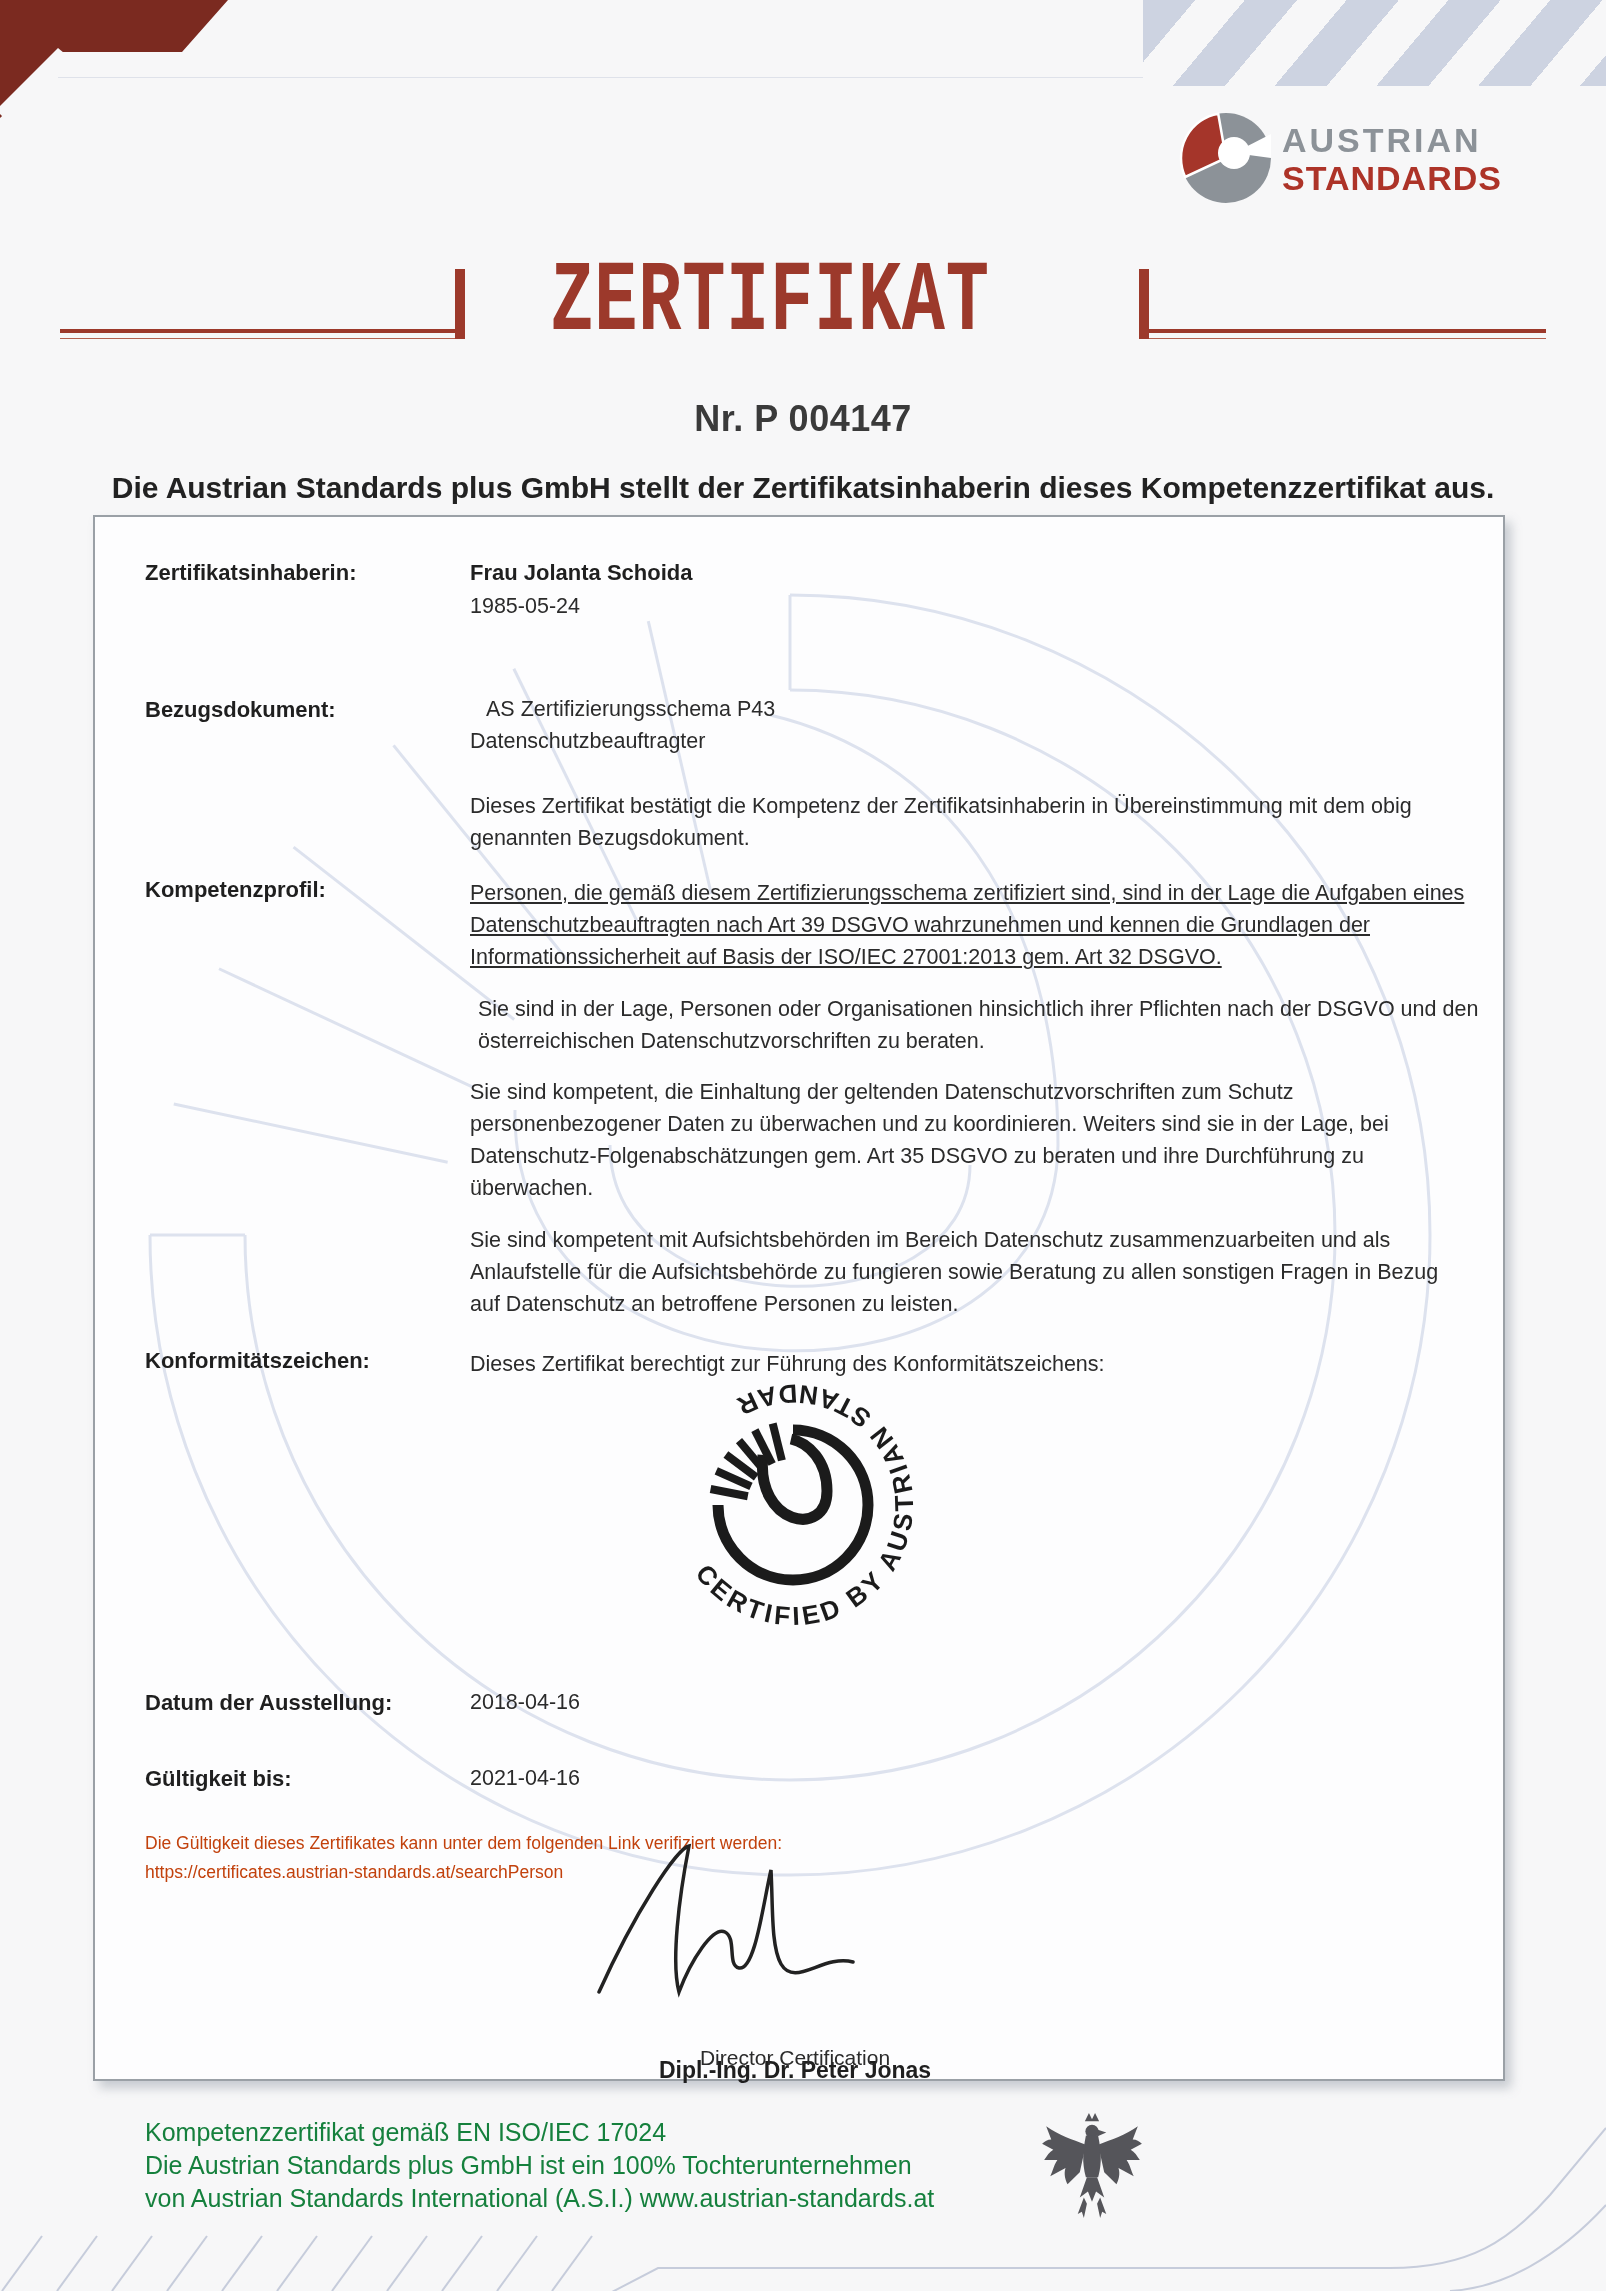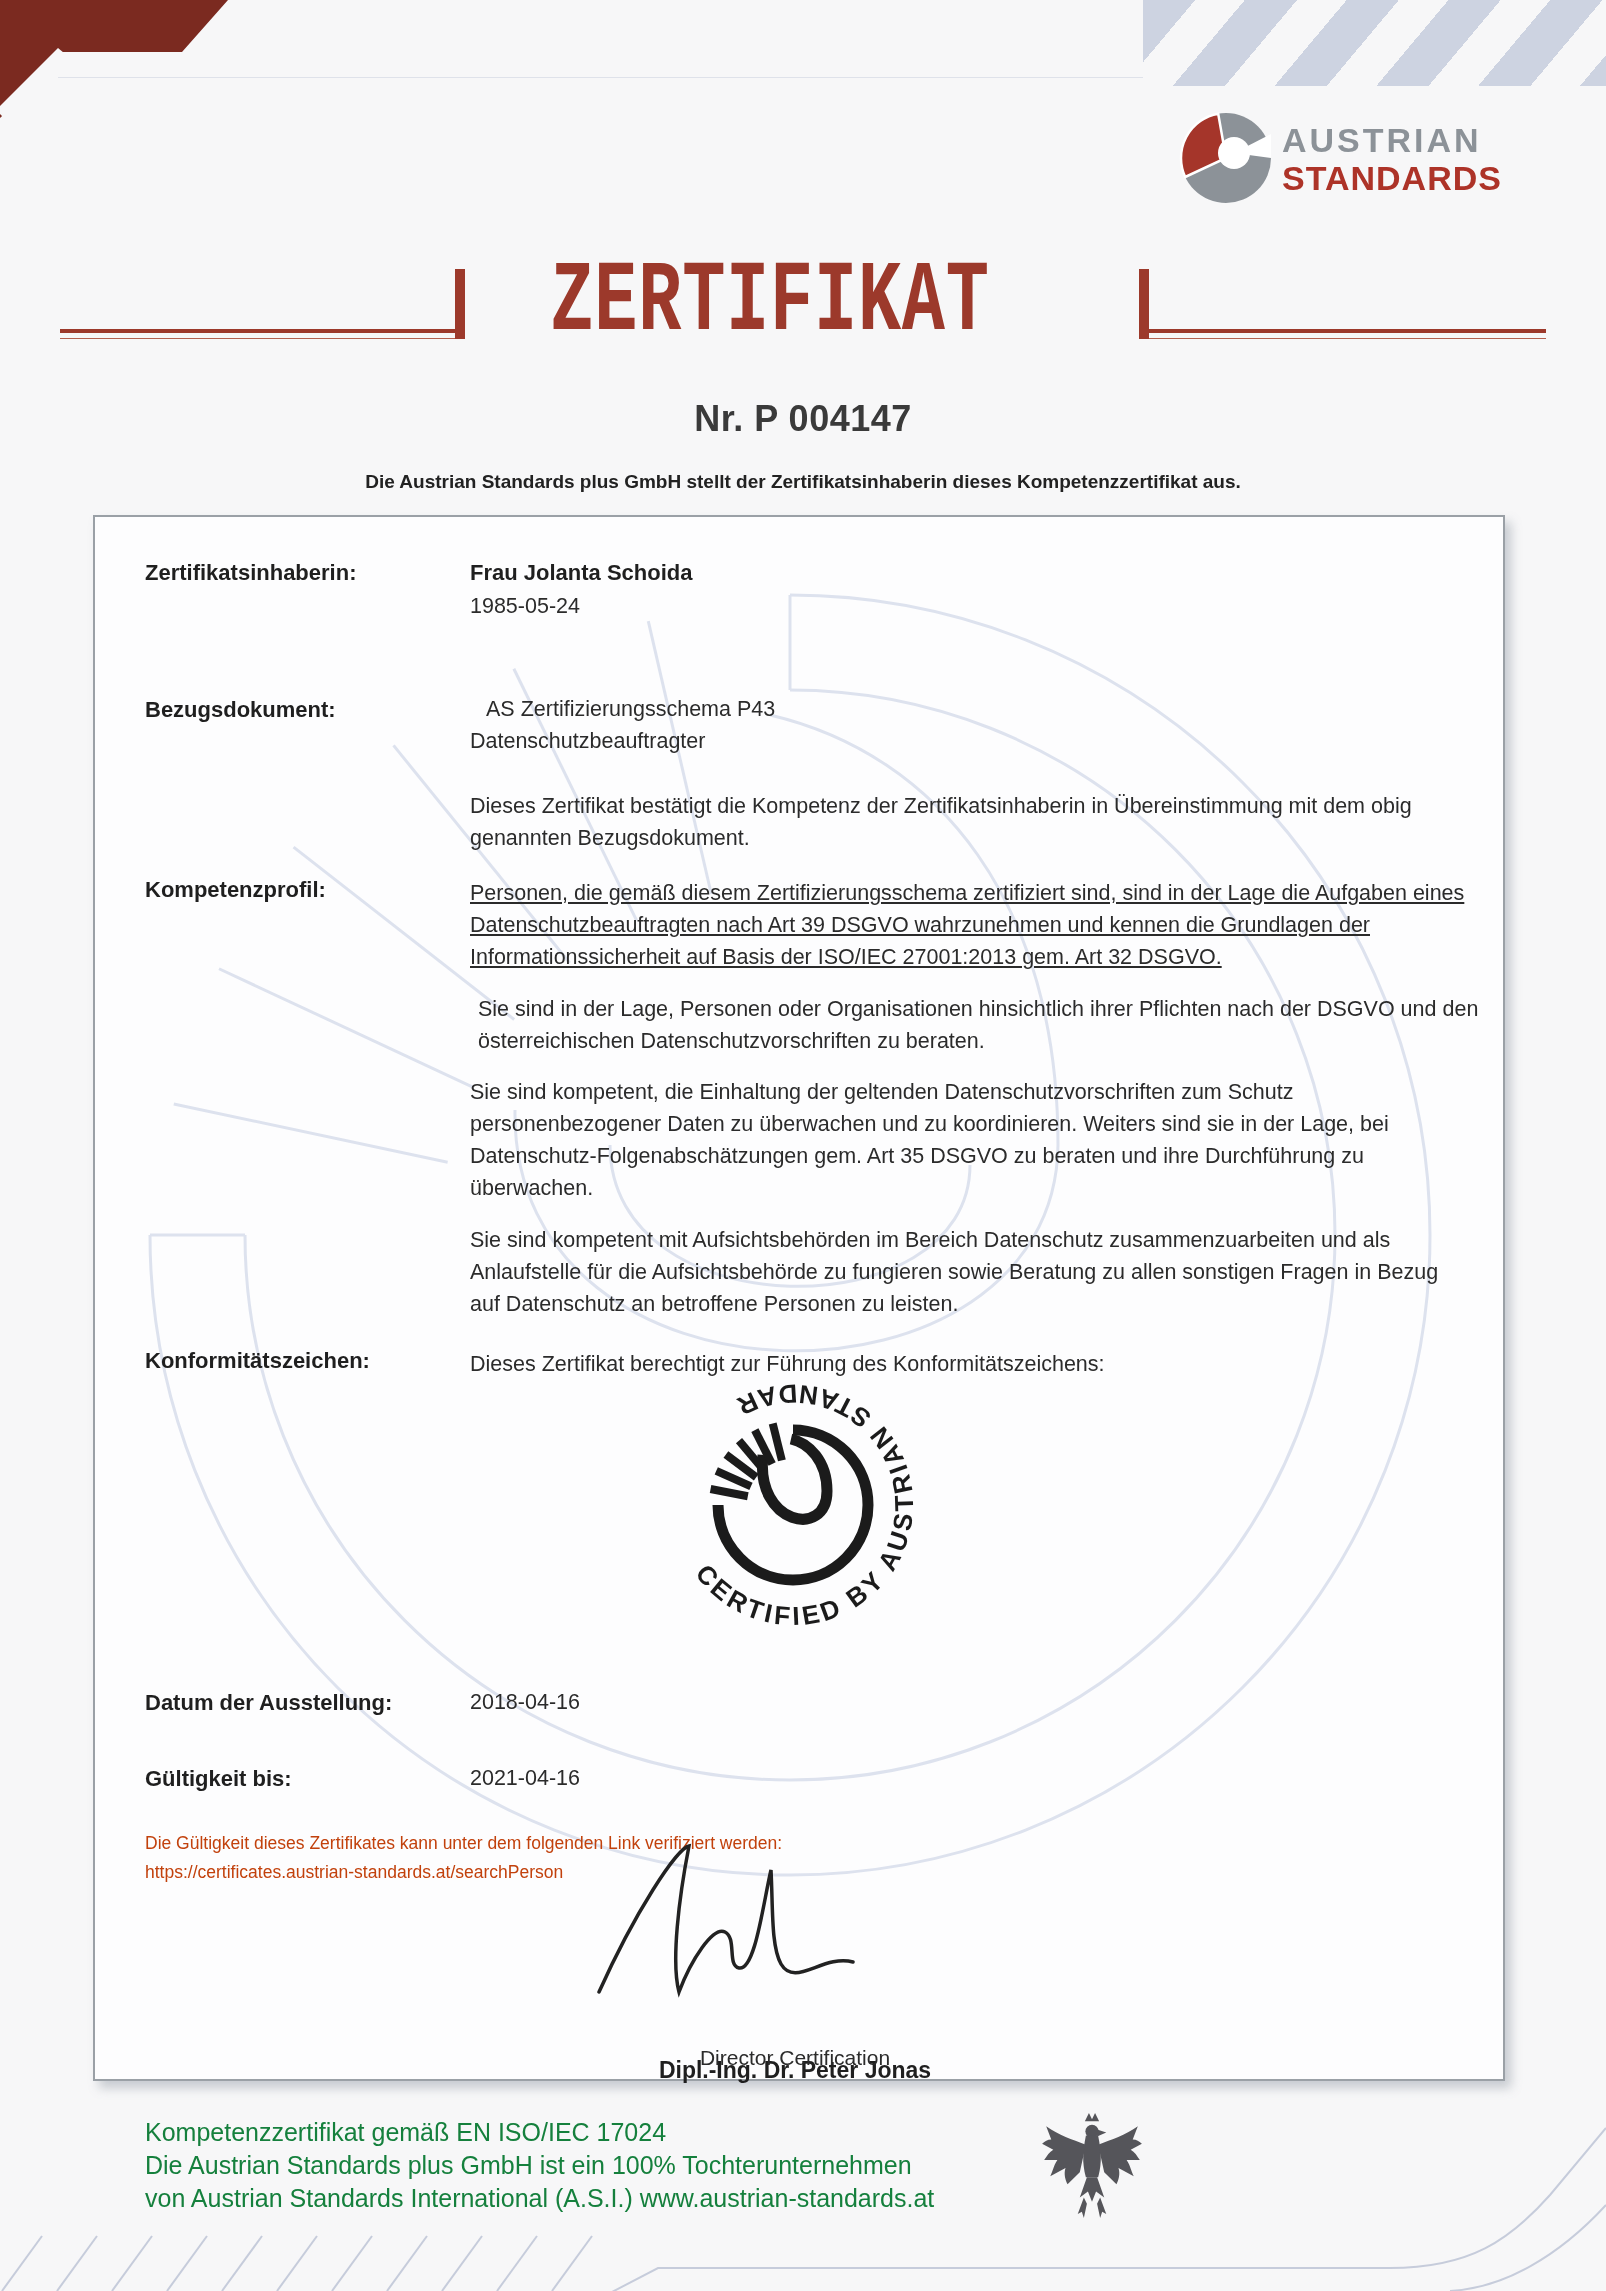--- a/index.html
+++ b/index.html
@@ -25,21 +25,21 @@
   .title{
     font-size:100px;font-weight:bold;color:#9c392b;
     transform:scaleX(.72);transform-origin:center;white-space:nowrap;letter-spacing:1px;
   }
   .rule-thick{height:4px;background:#9c392b;}
   .rule-thin{height:1px;background:#b3604f;}
   .rule-bar{width:10px;height:70px;background:#9c392b;}
   .cert-no{left:0;top:398px;width:1606px;text-align:center;
     font-size:36px;font-weight:bold;color:#3a3a3a;letter-spacing:.5px;}
   .intro{left:0;top:471px;width:1606px;text-align:center;
-    font-size:19px;font-weight:bold;color:#222;}
+    font-size:30px;font-weight:bold;color:#222;}
   
   .main-box{
     left:93px;top:515px;width:1412px;height:1566px;
     background:#fdfdfe;border:2px solid #9aa0a6;box-sizing:border-box;
     box-shadow:6px 7px 10px rgba(110,120,135,.35);
   }
   .watermark{left:120px;top:560px;pointer-events:none;}
   .lbl{font-size:22px;font-weight:bold;color:#1f1f1f;white-space:nowrap;}
   .val{font-size:21.5px;color:#2b2b2b;white-space:nowrap;}
   .val-b{font-size:22px;font-weight:bold;color:#1f1f1f;white-space:nowrap;}

